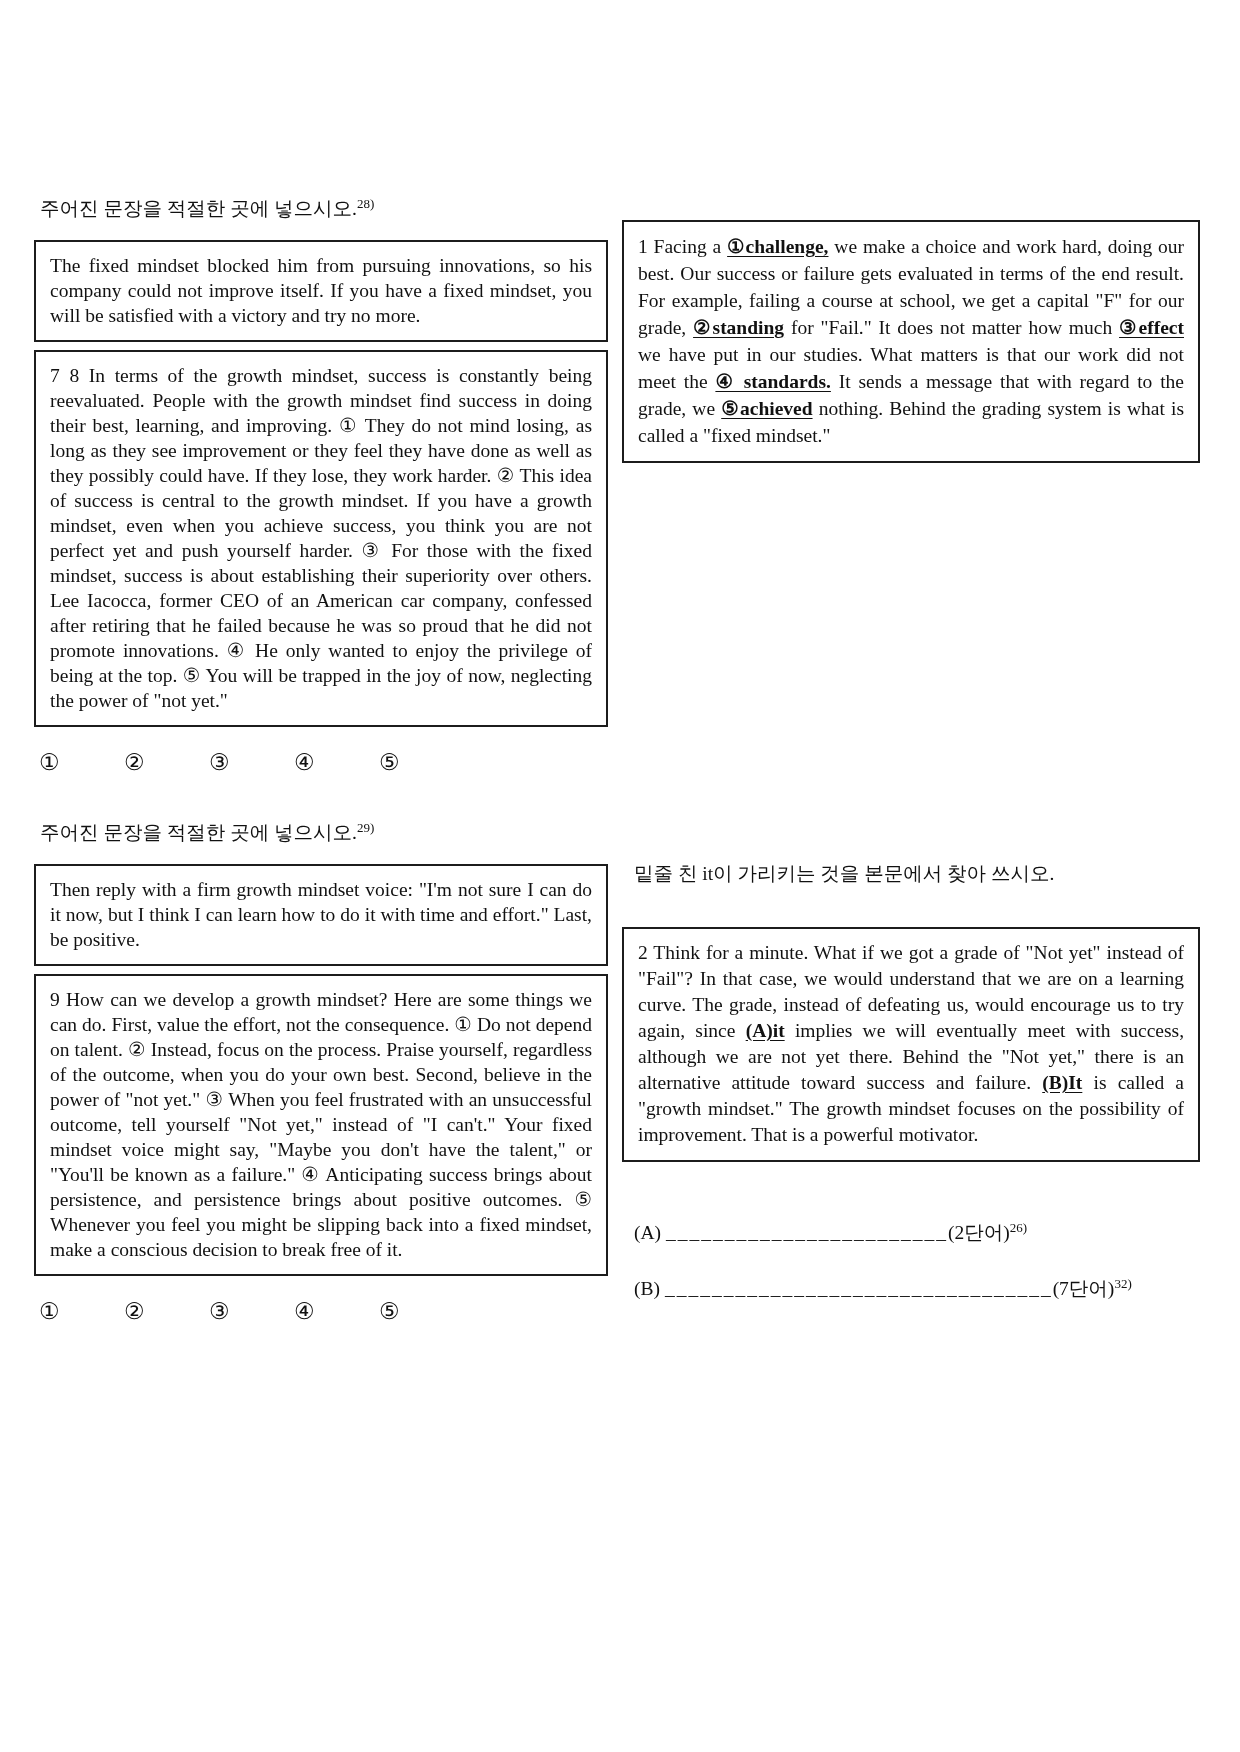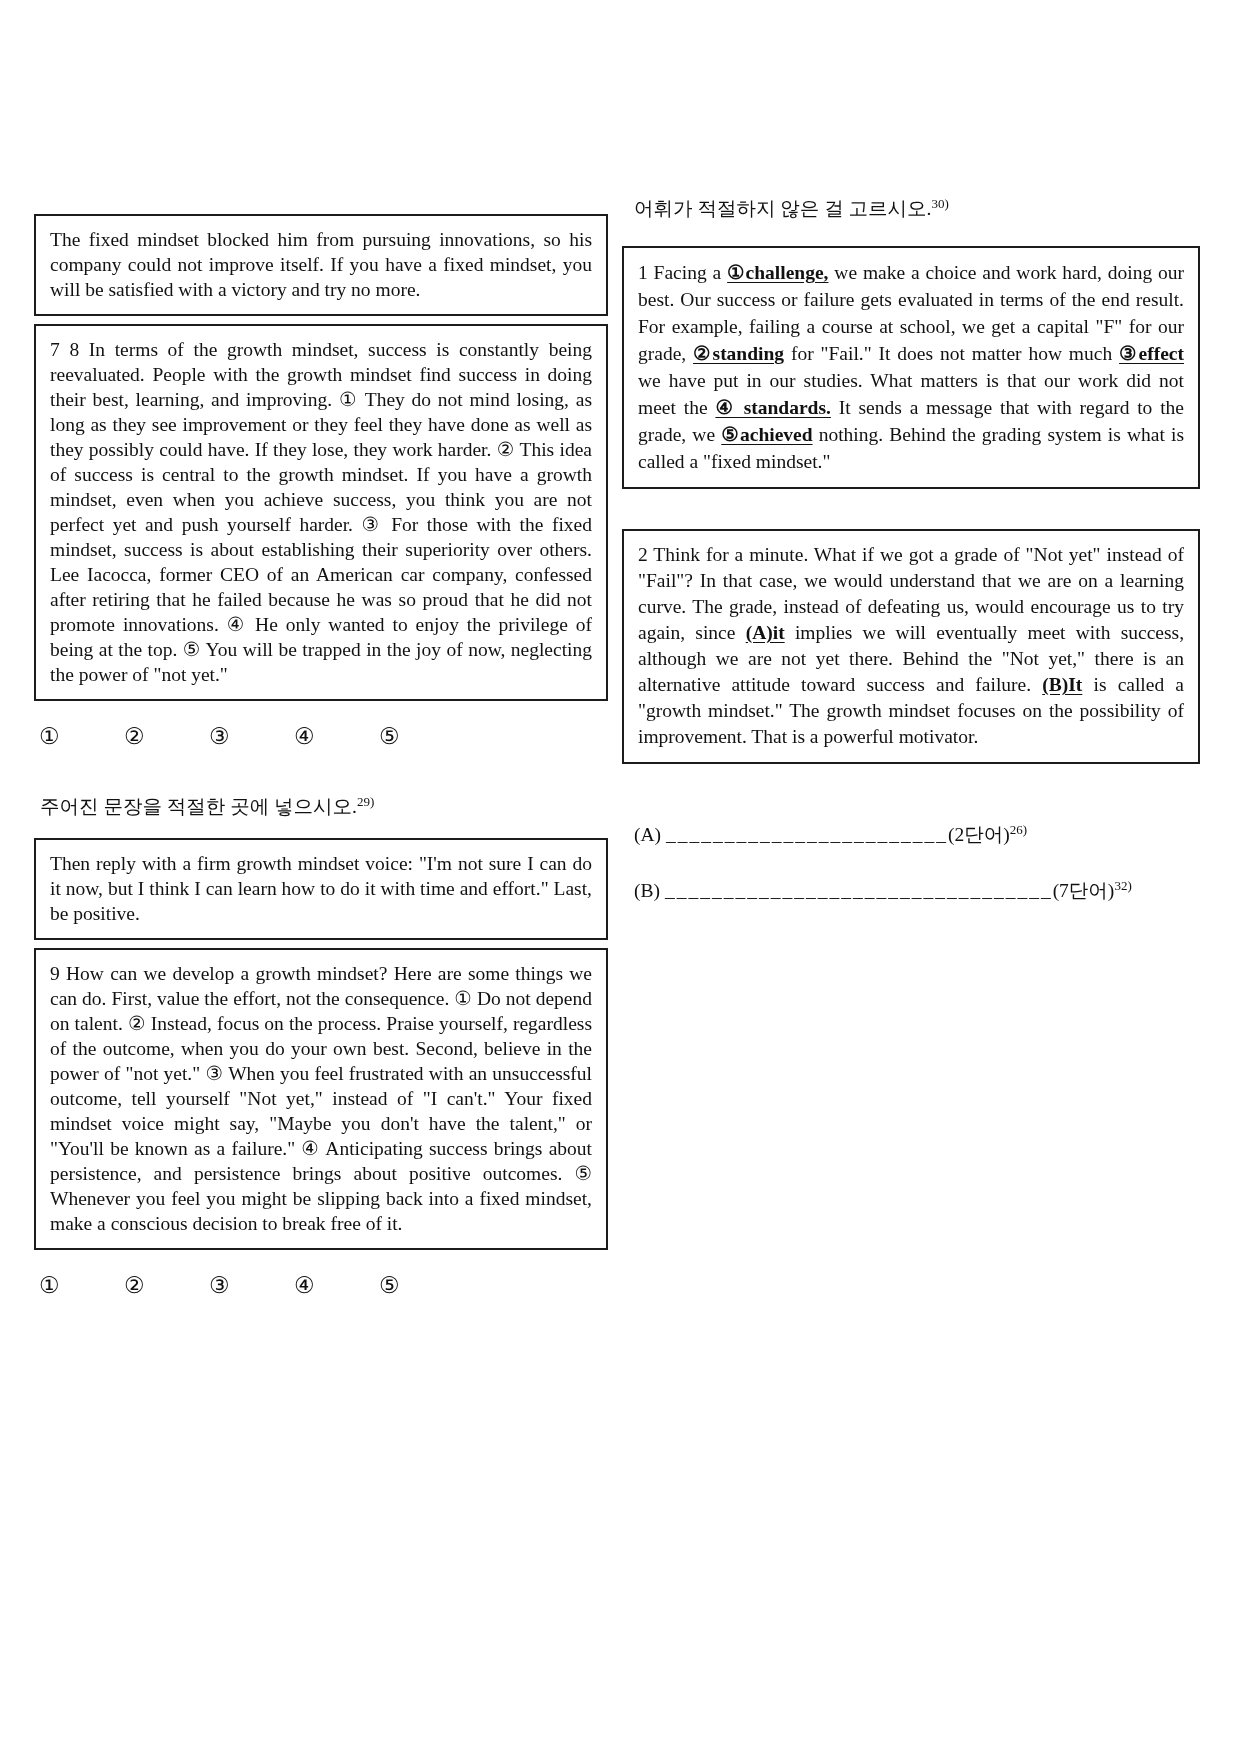--- a/index.html
+++ b/index.html
@@ -74,20 +74,21 @@
   }
   .answer-line sup { font-size:13px; line-height:0; }
 </style>
 </head>
 <body>
 
 <div class="page">
 
   <div class="col col-left">
 
+    <div class="qtitle"><span>주어진 문장을 적절한 곳에 넣으시오.</span><sup>28)</sup></div>
 
     <div class="qbox mt-box1">
       <p><span>The fixed mindset blocked him from pursuing innovations, so his company could not improve itself. If you have a fixed mindset, you will be satisfied with a victory and try no more.</span></p>
     </div>
 
     <div class="qbox mt-box2">
       <p><span>7 8 In terms of the growth mindset, success is constantly being reevaluated. People with the growth mindset find success in doing their best, learning, and improving. ① They do not mind losing, as long as they see improvement or they feel they have done as well as they possibly could have. If they lose, they work harder. ② This idea of success is central to the growth mindset. If you have a growth mindset, even when you achieve success, you think you are not perfect yet and push yourself harder. ③ For those with the fixed mindset, success is about establishing their superiority over others. Lee Iacocca, former CEO of an American car company, confessed after retiring that he failed because he was so proud that he did not promote innovations. ④ He only wanted to enjoy the privilege of being at the top. ⑤ You will be trapped in the joy of now, neglecting the power of "not yet."</span></p>
     </div>
 
     <div class="options">
@@ -113,26 +114,26 @@
       <span class="opt">②</span>
       <span class="opt">③</span>
       <span class="opt">④</span>
       <span class="opt">⑤</span>
     </div>
 
   </div>
 
   <div class="col col-right">
 
-    <div class="qtitle"><span>어휘가 적절하지 않은 걸 고르시오.</span><sup>30)</sup></div>
 
     <div class="qbox box-30">
       <p><span>1 Facing a </span><span class="em">①challenge,</span><span> we make a choice and work hard, doing our best. Our success or failure gets evaluated in terms of the end result. For example, failing a course at school, we get a capital "F" for our grade, </span><span class="em">②standing</span><span> for "Fail." It does not matter how much </span><span class="em">③effect</span><span> we have put in our studies. What matters is that our work did not meet the </span><span class="em">④ standards.</span><span> It sends a message that with regard to the grade, we </span><span class="em">⑤achieved</span><span> nothing. Behind the grading system is what is called a "fixed mindset."</span></p>
     </div>
 
+    <div class="qtitle title-it"><span>밑줄 친 it이 가리키는 것을 본문에서 찾아 쓰시오.</span></div>
 
     <div class="qbox box-2">
       <p><span>2 Think for a minute. What if we got a grade of "Not yet" instead of "Fail"? In that case, we would understand that we are on a learning curve. The grade, instead of defeating us, would encourage us to try again, since </span><span class="em">(A)it</span><span> implies we will eventually meet with success, although we are not yet there. Behind the "Not yet," there is an alternative attitude toward success and failure. </span><span class="em">(B)It</span><span> is called a "growth mindset." The growth mindset focuses on the possibility of improvement. That is a powerful motivator.</span></p>
     </div>
 
     <div class="answer-line answer-a"><span>(A)</span>
       <span class="blank">________________________</span><span>(2단어)</span><sup>26)</sup></div>
 
     <div class="answer-line answer-b"><span>(B)</span>
       <span class="blank">_________________________________</span><span>(7단어)</span><sup>32)</sup></div>

